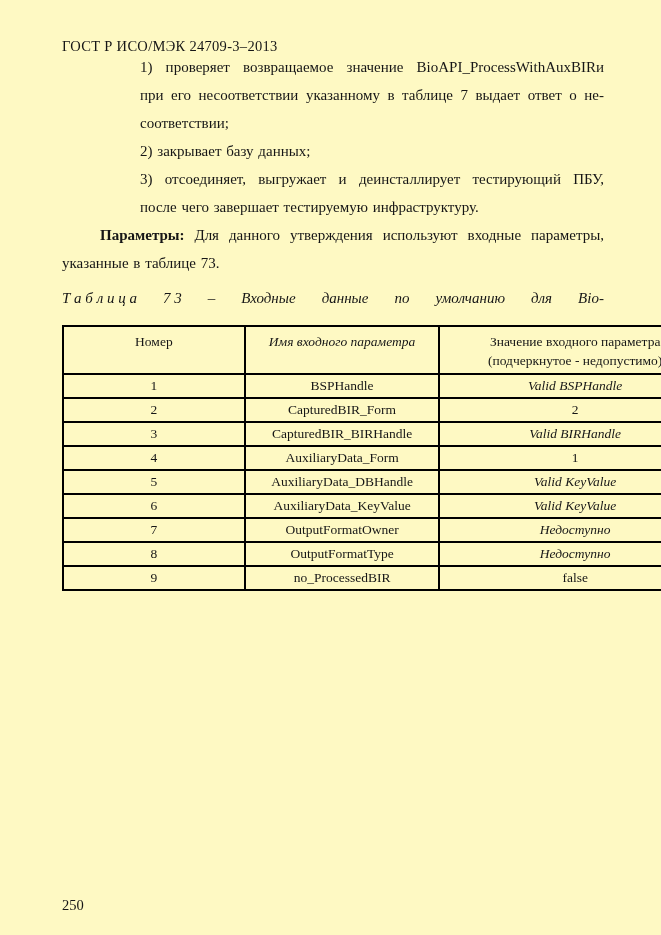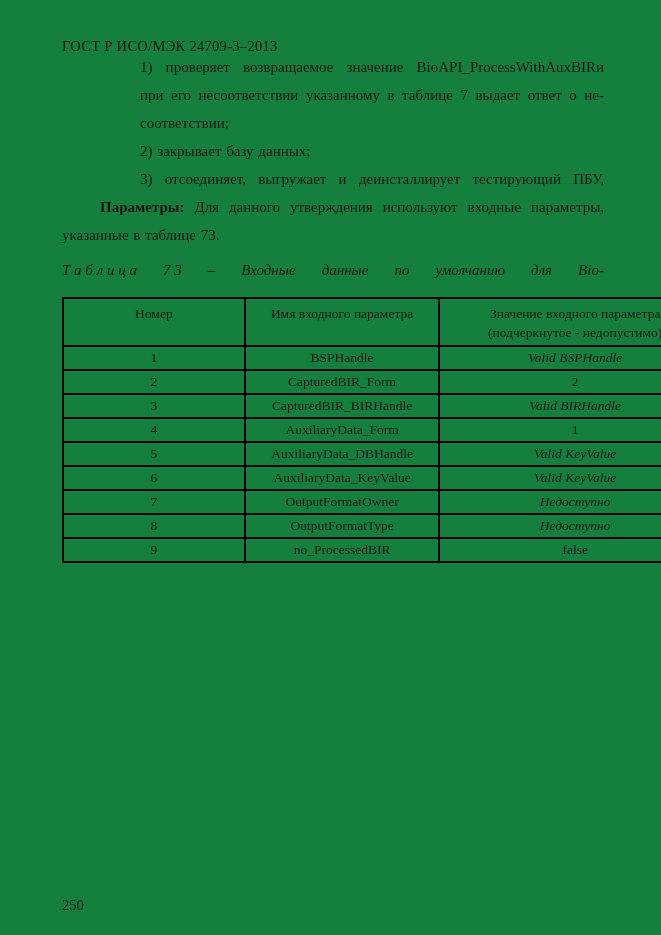--- a/index.html
+++ b/index.html
@@ -5,21 +5,21 @@
   html, body {
     margin: 0;
     padding: 0;
     background: #e8e8e8;
   }
   .page {
     position: relative;
     width: 661px;
     height: 935px;
     margin: 0 auto;
-    background: #15803d;
+    background: #fef9c3;
     font-family: "Liberation Serif", "DejaVu Serif", serif;
     color: #161616;
     overflow: hidden;
   }
   .doc-header {
     position: absolute;
     top: 38px;
     left: 62px;
     font-size: 14.5px;
     letter-spacing: 0.3px;
@@ -86,21 +86,21 @@
     padding-top: 5px;
     height: 41px; 
   }
   table.data-table td {
     vertical-align: middle;
     font-size: 13.5px;
     line-height: 16px;
     height: 22px;
   }
   .col-num   { width: 28%; }
-  .col-name  { width: 30%; }
+  .col-name  { width: 30%; font-style: italic; }
   .col-value { width: 42%; }
   .val-italic { font-style: italic; }
   .page-number {
     position: absolute;
     top: 897px;
     left: 62px;
     font-size: 14.5px;
   }
 </style>
 </head>
@@ -111,20 +111,21 @@
   <div class="doc-header">ГОСТ Р ИСО/МЭК 24709-3–2013</div>
 
   <div class="content">
 
     <div class="list-block">
       <div class="bodyline indented just">1) проверяет возвращаемое значение BioAPI_ProcessWithAuxBIRи</div>
       <div class="bodyline indented just">при его несоответствии указанному в таблице 7 выдает ответ о не-</div>
       <div class="bodyline indented left">соответствии;</div>
       <div class="bodyline indented left">2) закрывает базу данных;</div>
       <div class="bodyline indented just">3) отсоединяет, выгружает и деинсталлирует тестирующий ПБУ,</div>
+      <div class="bodyline indented left">после чего завершает тестируемую инфраструктуру.</div>
     </div>
 
     <div class="params-block">
       <div class="bodyline params-line1"><b>Параметры:</b> <span>Для данного утверждения используют входные параметры,</span></div>
       <div class="bodyline left">указанные в таблице 73.</div>
     </div>
 
     <div class="caption">
       <div class="caption-line1">
         <span>Т а б л и ц а</span>

